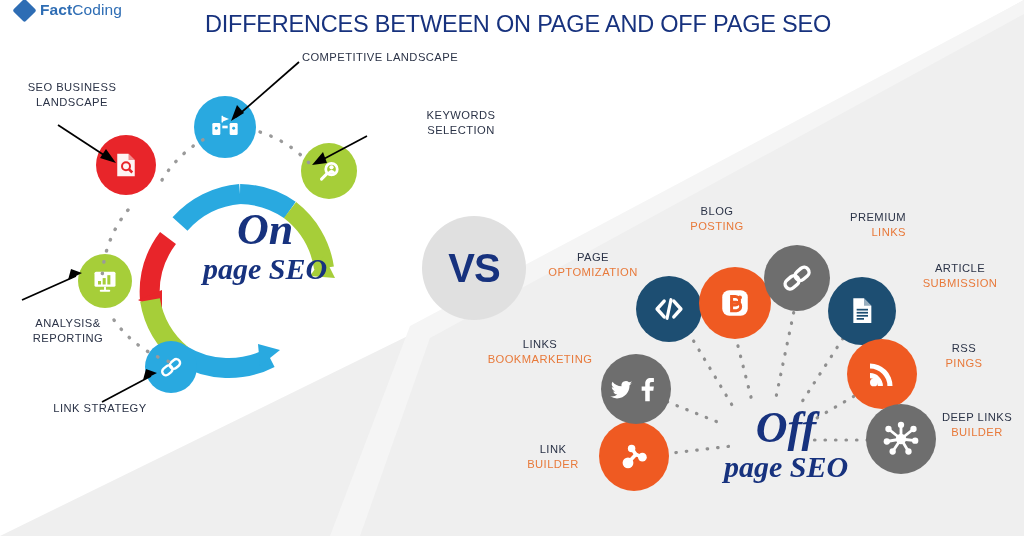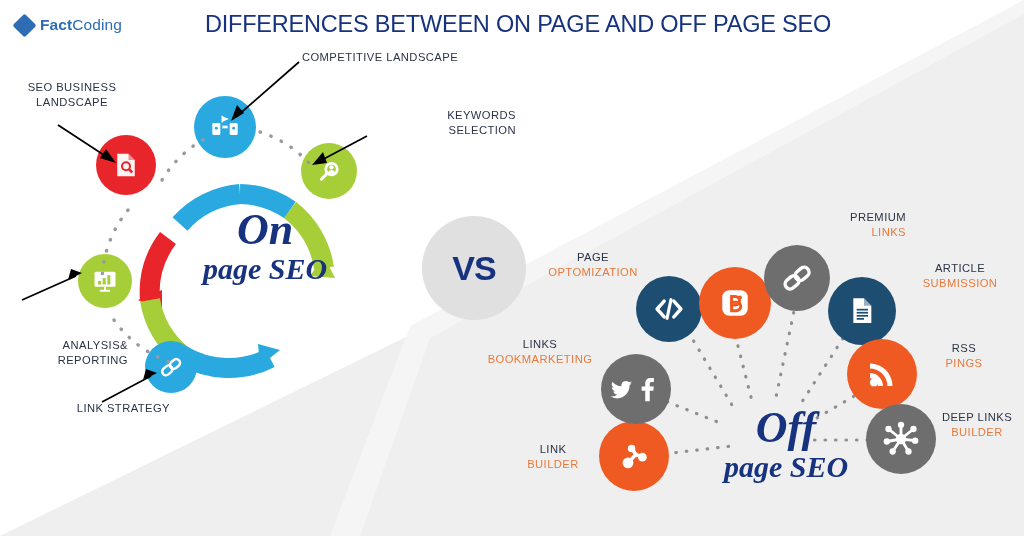--- a/index.html
+++ b/index.html
@@ -5,48 +5,48 @@
   html,body{margin:0;padding:0;}
   body{
     width:1024px;height:536px;overflow:hidden;
     font-family:"Liberation Sans",sans-serif;
     background:#ffffff;position:relative;
   }
   #stage{position:absolute;left:0;top:0;width:1024px;height:536px;overflow:hidden;}
   .bg-diag-shape{position:absolute;left:0;top:0;width:1024px;height:536px;}
 
   
-  .logo{position:absolute;left:16px;top:16px;display:flex;align-items:center;gap:7px;}
+  .logo{position:absolute;left:16px;top:1px;display:flex;align-items:center;gap:7px;}
   .logo-diamond{width:17px;height:17px;background:#2e6db4;transform:rotate(45deg);
     border-radius:2px;flex:none;}
   .logo-text{font-size:15.5px;color:#2e6db4;letter-spacing:.1px;white-space:nowrap;}
   .logo-text .b{font-weight:bold;}
   .logo-text .l{font-weight:normal;}
 
   .main-title{position:absolute;left:168px;top:11px;width:700px;text-align:center;
     font-size:23.5px;font-weight:normal;color:#17327e;letter-spacing:-0.2px;
     white-space:nowrap;}
   .circle{position:absolute;border-radius:50%;display:flex;align-items:center;
     justify-content:center;}
   .lbl{position:absolute;font-size:11.2px;line-height:14.5px;color:#2b3347;
     letter-spacing:.45px;white-space:nowrap;}
   .lbl.c{text-align:center;}
-  .lbl.l{text-align:right;}
+  .lbl.l{text-align:center;}
   .lbl .o{color:#e8793a;display:block;}
   .lbl .n{color:#2b3347;display:block;}
 
   
   .wordmark{position:absolute;color:#17327e;font-family:"Liberation Serif",serif;
     font-weight:bold;font-style:italic;text-align:center;line-height:1;}
   .wordmark .big{display:block;font-size:44px;letter-spacing:0px;}
   .wordmark .small{display:block;font-size:30px;margin-top:2px;}
 
   
   .vs-circle{left:422px;top:216px;width:104px;height:104px;background:#e0e0e0;}
-  .vs-circle span{font-size:34px;font-weight:bold;color:#17327e;letter-spacing:-1px;}
+  .vs-circle span{font-size:40px;font-weight:bold;color:#17327e;letter-spacing:-1px;}
 
   svg{display:block;}
   .icon-svg{position:absolute;pointer-events:none;}
 </style>
 </head>
 <body>
 
 <div id="stage">
 
   <svg class="bg-diag-shape" viewBox="0 0 1024 536" width="1024" height="536">
@@ -165,21 +165,21 @@
 
   <div class="lbl c" style="left:290px;top:50px;width:180px;">
     <span class="n">COMPETITIVE LANDSCAPE</span>
   </div>
 
   <div class="lbl l" style="left:406px;top:108px;width:110px;">
     <span class="n">KEYWORDS</span>
     <span class="n">SELECTION</span>
   </div>
 
-  <div class="lbl l" style="left:8px;top:316px;width:120px;margin-top:22px;">
+  <div class="lbl l" style="left:8px;top:316px;width:120px;">
     <span class="n">ANALYSIS&amp;</span>
     <span class="n">REPORTING</span>
   </div>
 
   <div class="lbl l" style="left:30px;top:401px;width:140px;">
     <span class="n">LINK  STRATEGY</span>
   </div>
 
   <div class="circle vs-circle">
     <span>VS</span>
@@ -294,20 +294,24 @@
   <div class="wordmark" style="left:676px;top:406px;width:220px;">
     <span class="big">Off</span>
     <span class="small">page SEO</span>
   </div>
 
   <div class="lbl c" style="left:528px;top:250px;width:130px;">
     <span class="n">PAGE</span>
     <span class="o">OPTOMIZATION</span>
   </div>
 
+  <div class="lbl c" style="left:670px;top:204px;width:94px;">
+    <span class="n">BLOG</span>
+    <span class="o">POSTING</span>
+  </div>
 
   <div class="lbl c" style="left:810px;top:210px;width:96px;text-align:right;">
     <span class="n">PREMIUM</span>
     <span class="o">LINKS</span>
   </div>
 
   <div class="lbl c" style="left:922px;top:341px;width:84px;">
     <span class="n">RSS</span>
     <span class="o">PINGS</span>
   </div>

